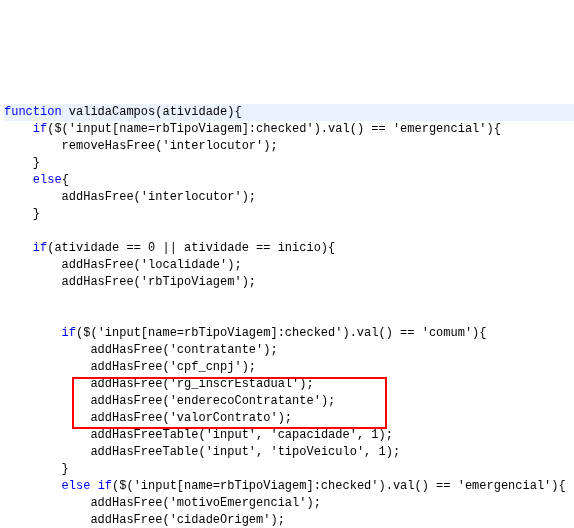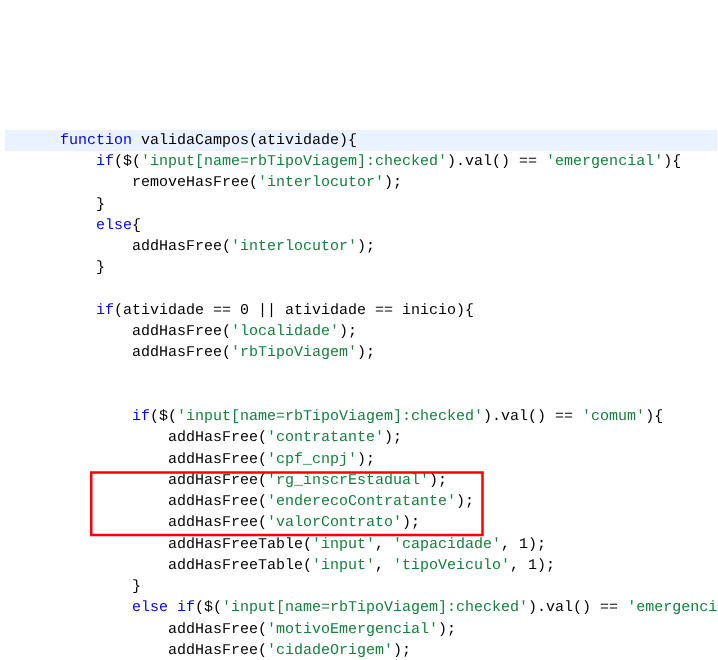--- a/index.html
+++ b/index.html
@@ -11,24 +11,23 @@
     background: #ffffff;
     color: #000000;
     white-space: pre;
   }
   .code-container {
     padding: 2px 0 0 4px;
   }
   .line {
     display: block;
     min-height: 17px;
-    padding-left: 44px;
   }
   .kw { color: #0000ff; }
-  .str { color: #15803d; }
+  .str { color: #000000; }
   .hl { background: #eaf2ff; }
   .box {
     position: absolute;
     border: 2px solid #ff0000;
     pointer-events: none;
     box-sizing: border-box;
   }
   .wrap {
     position: relative;
     width: 574px;

